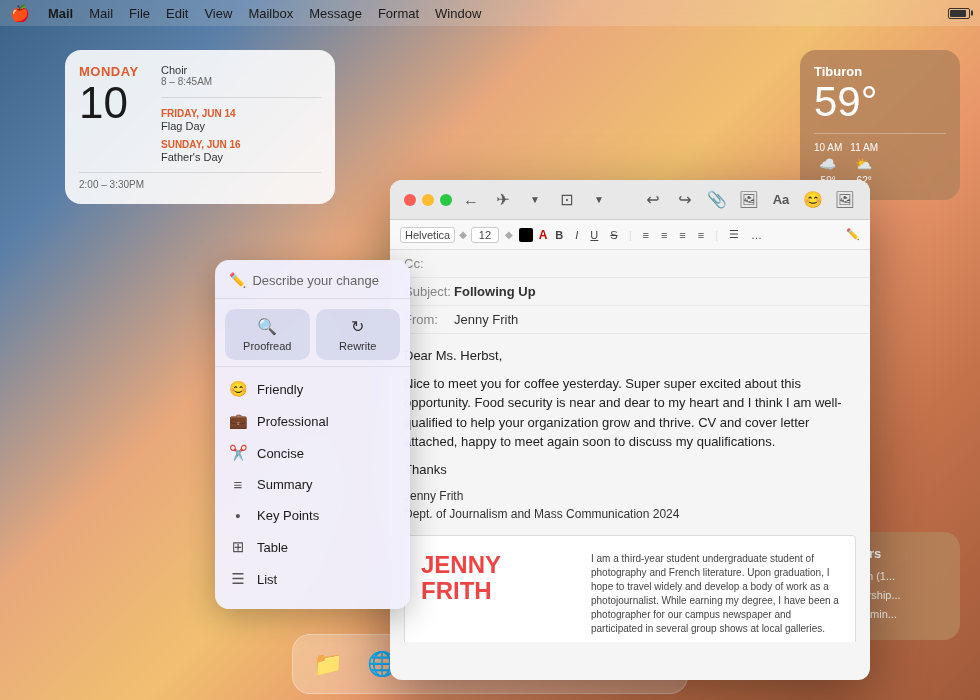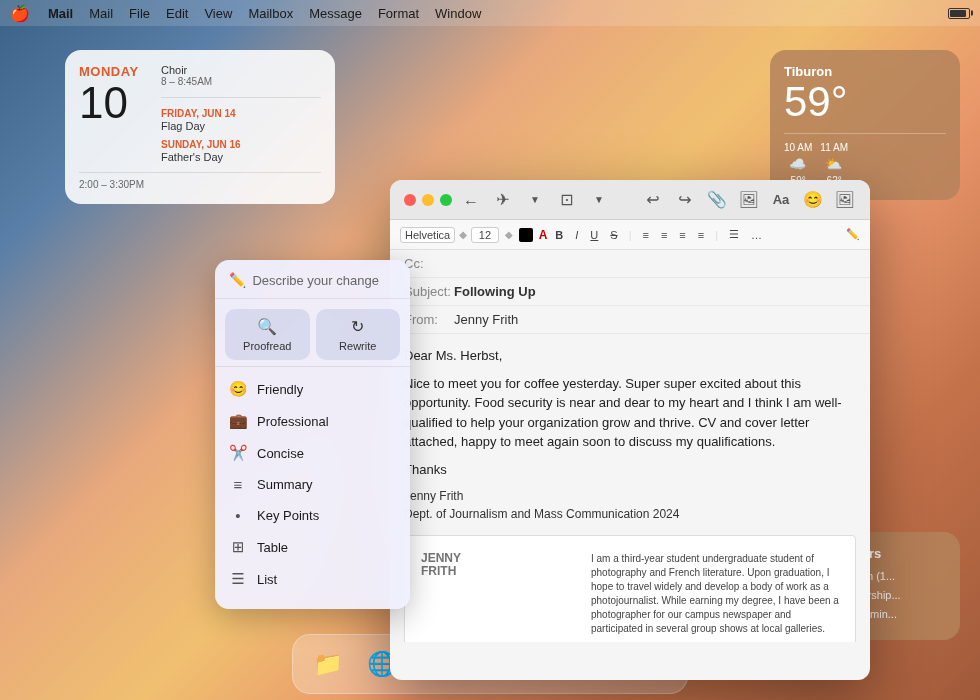--- a/index.html
+++ b/index.html
@@ -155,21 +155,21 @@
       font-weight: 600;
       text-transform: uppercase;
       margin-bottom: 1px;
     }
 
     
     .widget-weather {
       position: absolute;
       top: 50px;
       right: 20px;
-      width: 190px;
+      width: 160px;
       background: rgba(180,130,90,0.85);
       border-radius: 16px;
       padding: 14px;
       backdrop-filter: blur(10px);
       color: white;
       z-index: 10;
     }
     .weather-location {
       font-size: 13px;
       font-weight: 600;
@@ -362,24 +362,24 @@
     .resume-preview {
       margin: 0 14px 14px;
       border: 1px solid #ddd;
       border-radius: 4px;
       background: white;
       padding: 16px;
       font-size: 9px;
       color: #333;
     }
     .resume-name {
-      font-size: 12px;
+      font-size: 24px;
       font-weight: 700;
       line-height: 1.1;
-      color: #737373;
+      color: #ef4444;
     }
     .resume-cols {
       display: flex;
       gap: 12px;
       margin-top: 10px;
     }
     .resume-col {
       flex: 1;
     }
     .resume-section-title {

